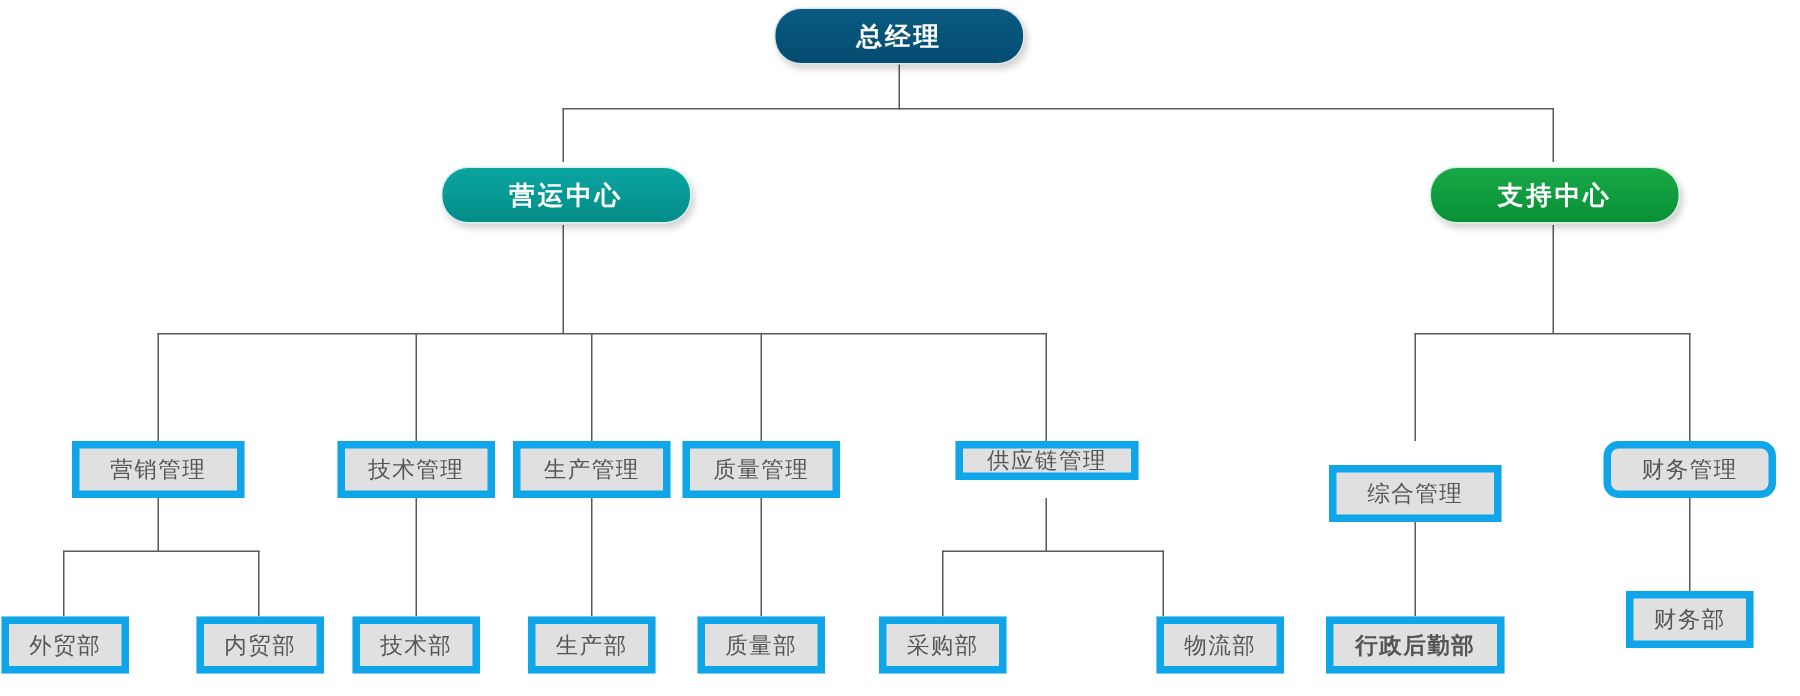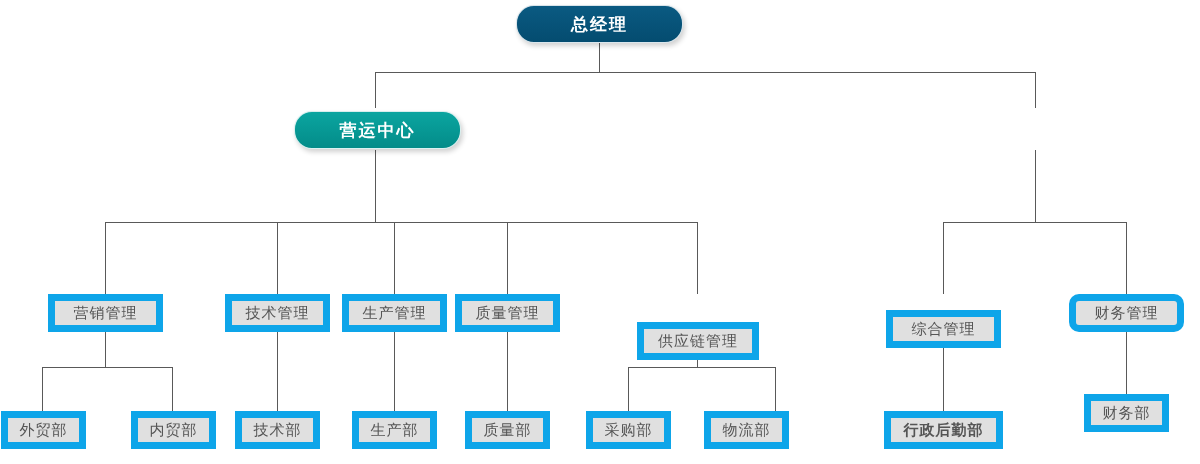--- a/index.html
+++ b/index.html
@@ -47,21 +47,21 @@
     background: #089a96;
     background-image: linear-gradient(180deg, #0ba5a0 0%, #038c89 100%);
   }
   .pill.support {
     background: #0f9d3d;
     background-image: linear-gradient(180deg, #18a847 0%, #089035 100%);
   }
   
   .box {
     background: #e0e0e0;
-    border: 7px solid #0ea5e9;
+    border: 5px solid #0ea5e9;
     color: #555555;
     font-size: 15px;
     letter-spacing: 1px;
   }
   .lineh, .linev {
     position: absolute;
     background: #595959;
   }
   .lineh { height: 1px; }
   .linev { width: 1px; }
@@ -114,34 +114,37 @@
 
   <div class="linev" style="left:1126px; top:332px; height:79px;"></div>
 
   <div class="node pill root" style="left:516px; top:5px; width:167px; height:38px;">
     <span>总经理</span>
   </div>
 
   <div class="node pill ops" style="left:294px; top:111px; width:167px; height:38px;">
     <span>营运中心</span>
   </div>
+  <div class="node pill support" style="left:953px; top:111px; width:167px; height:38px;">
+    <span>支持中心</span>
+  </div>
 
   <div class="node box" style="left:48px; top:294px; width:115px; height:38px;">
     <span>营销管理</span>
   </div>
   <div class="node box" style="left:225px; top:294px; width:105px; height:38px;">
     <span>技术管理</span>
   </div>
   <div class="node box" style="left:342px; top:294px; width:105px; height:38px;">
     <span>生产管理</span>
   </div>
   <div class="node box" style="left:455px; top:294px; width:105px; height:38px;">
     <span>质量管理</span>
   </div>
-  <div class="node box" style="left:637px; top:294px; width:122px; height:38px;margin-top:28px;">
+  <div class="node box" style="left:637px; top:294px; width:122px; height:26px;">
     <span>供应链管理</span>
   </div>
   <div class="node box" style="left:886px; top:294px; width:115px; height:38px;margin-top:16px;">
     <span>综合管理</span>
   </div>
   <div class="node box" style="left:1069px; top:294px; width:115px; height:38px;border-radius:10px;">
     <span>财务管理</span>
   </div>
 
   <div class="node box" style="left:1px; top:411px; width:85px; height:38px;">
@@ -155,21 +158,21 @@
   </div>
   <div class="node box" style="left:352px; top:411px; width:85px; height:38px;">
     <span>生产部</span>
   </div>
   <div class="node box" style="left:465px; top:411px; width:85px; height:38px;">
     <span>质量部</span>
   </div>
   <div class="node box" style="left:586px; top:411px; width:85px; height:38px;">
     <span>采购部</span>
   </div>
-  <div class="node box" style="left:704px; top:411px; width:85px; height:38px;justify-content:center;">
+  <div class="node box" style="left:771px; top:411px; width:85px; height:38px;justify-content:center;">
     <span>物流部</span>
   </div>
   <div class="node box" style="left:884px; top:411px; width:119px; height:38px;font-weight:bold;">
     <span>行政后勤部</span>
   </div>
   <div class="node box" style="left:1084px; top:394px; width:85px; height:38px;">
     <span>财务部</span>
   </div>
 
 </div>

